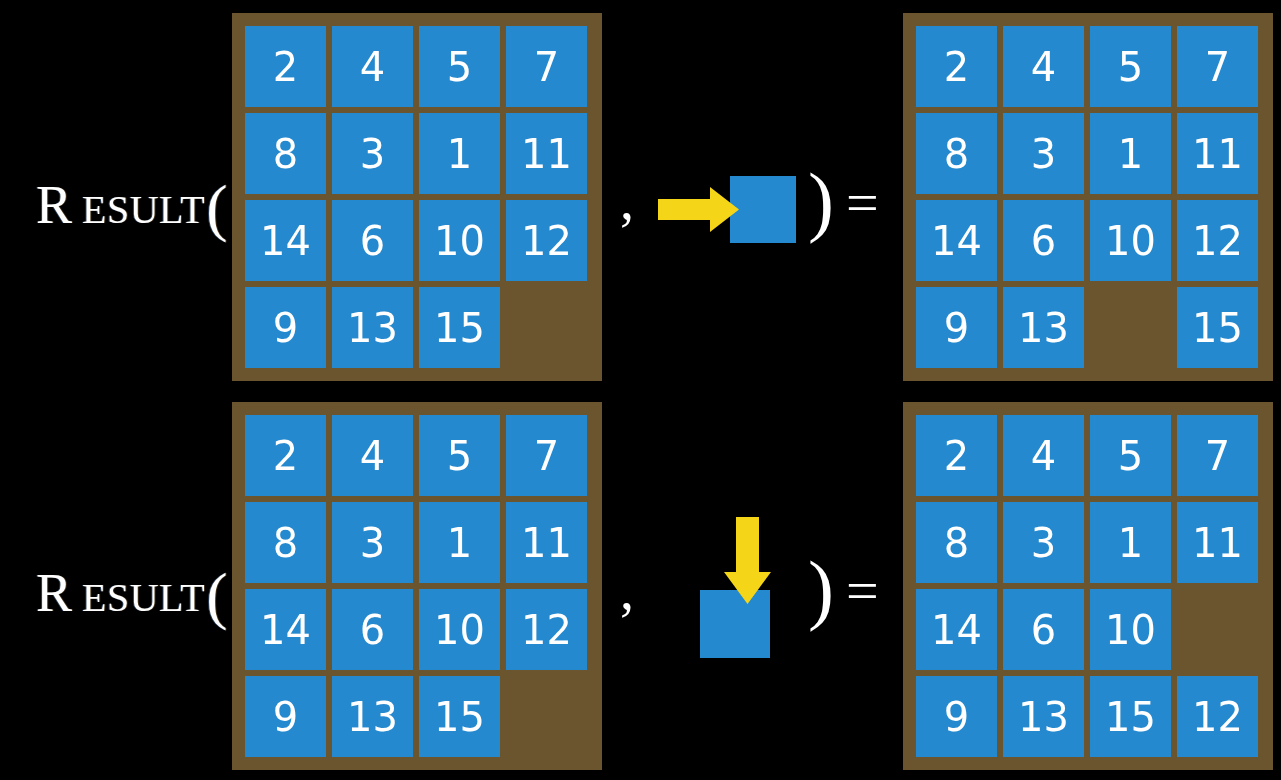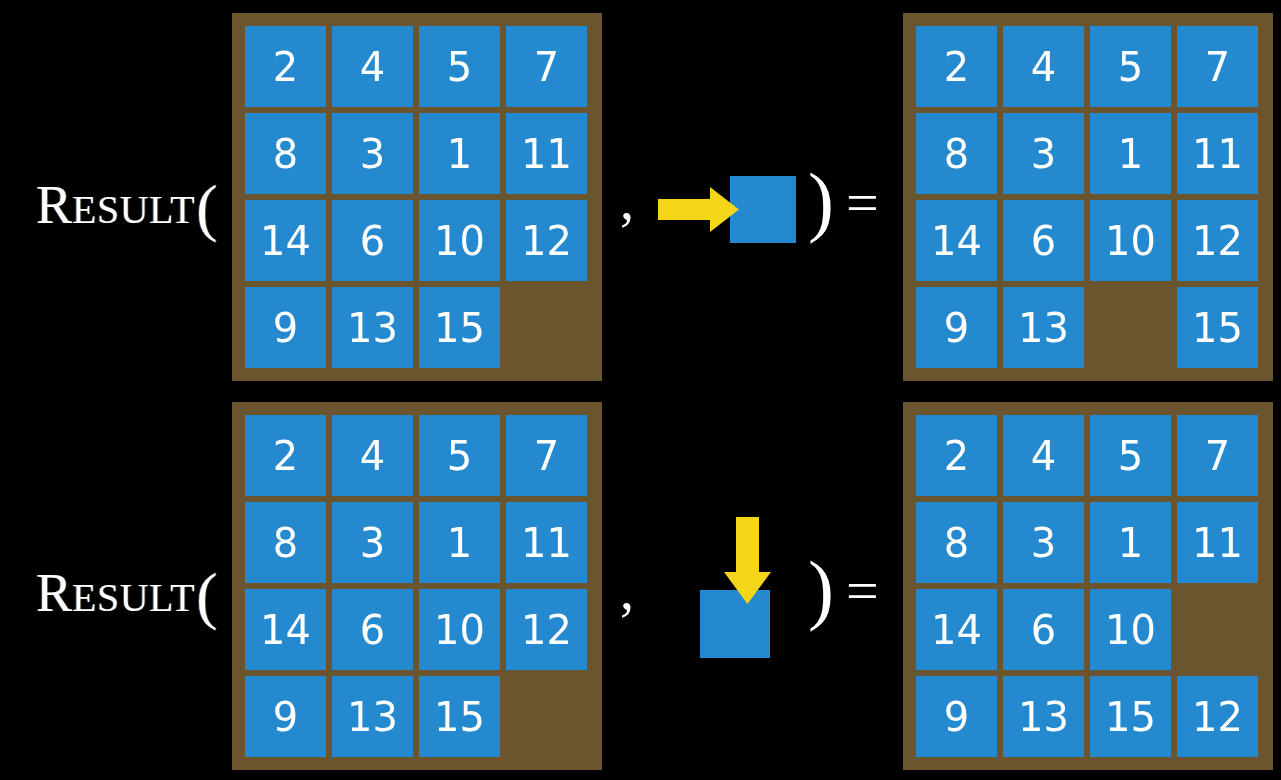--- a/index.html
+++ b/index.html
@@ -29,20 +29,21 @@
     line-height: 1;
     text-shadow: 1px 0 0 rgba(120,90,40,0.55), -1px 0 0 rgba(90,140,200,0.45);
   }
   .result-label .big-r {
     font-size: 54px;
     letter-spacing: 0px;
   }
   .result-label .small-caps {
     font-size: 40px;
     letter-spacing: 0.5px;
+    margin-left: 10px;
   }
   .result-label .paren {
     font-size: 64px;
     position: relative;
     top: 6px;
     margin-left: 1px;
   }
 
   
   .board {

